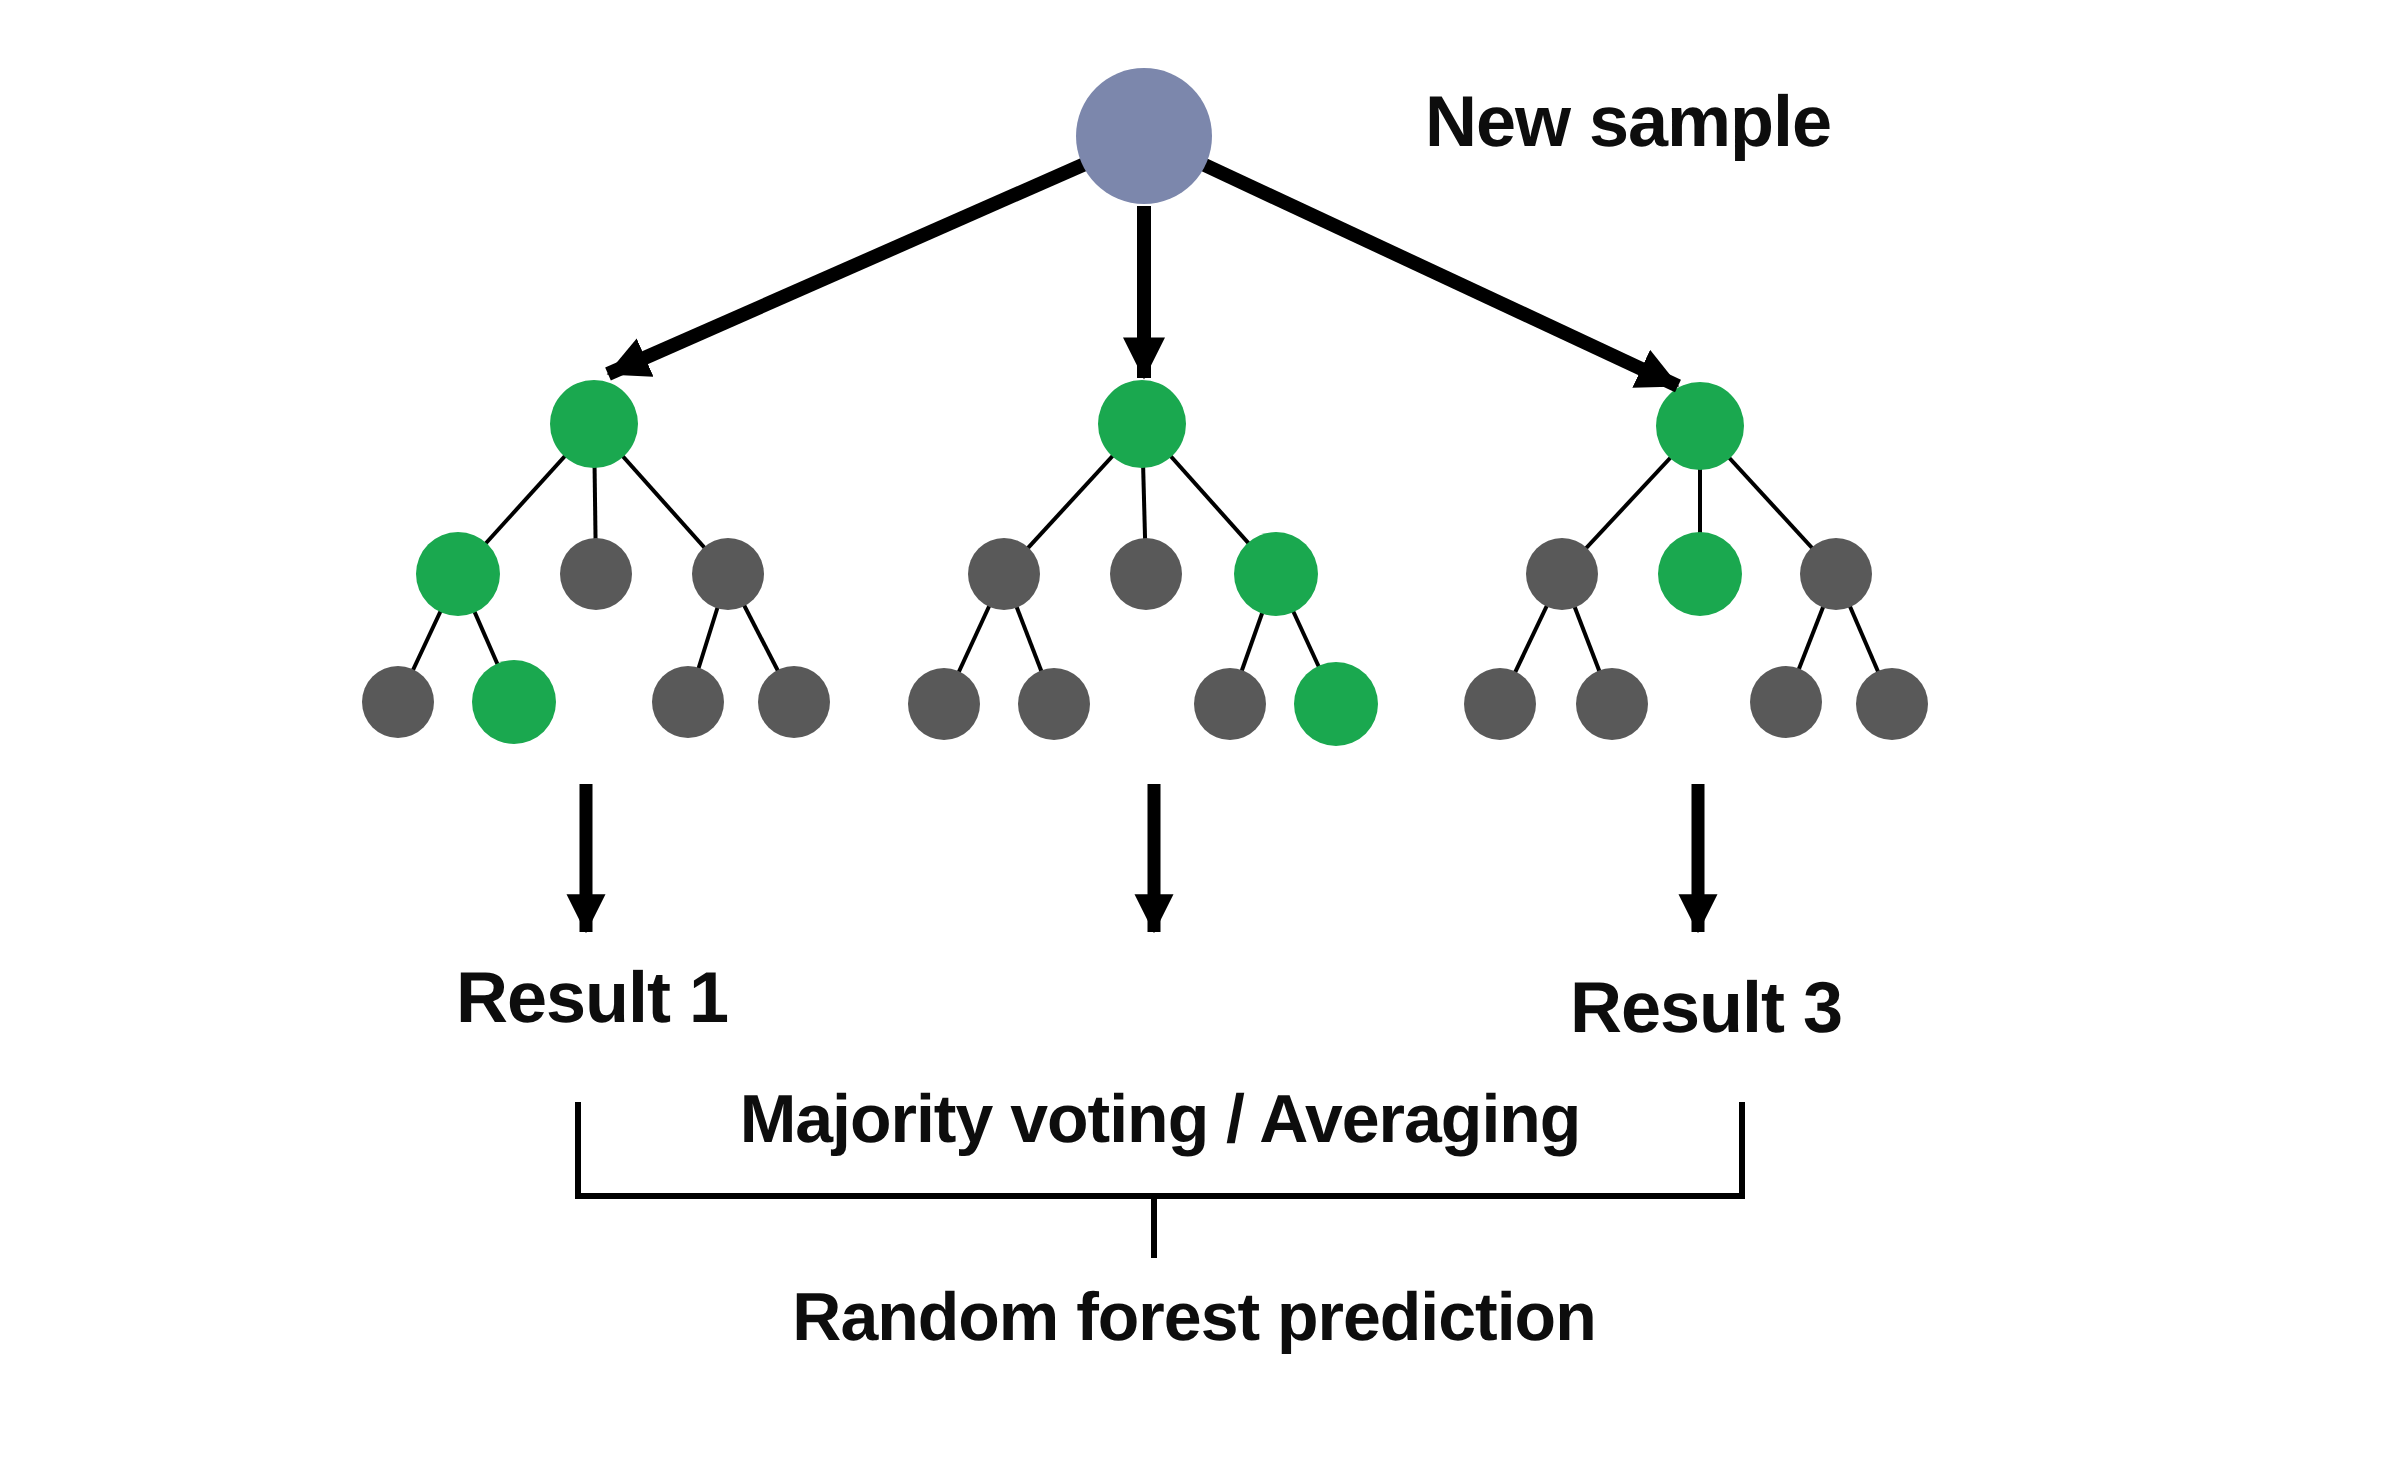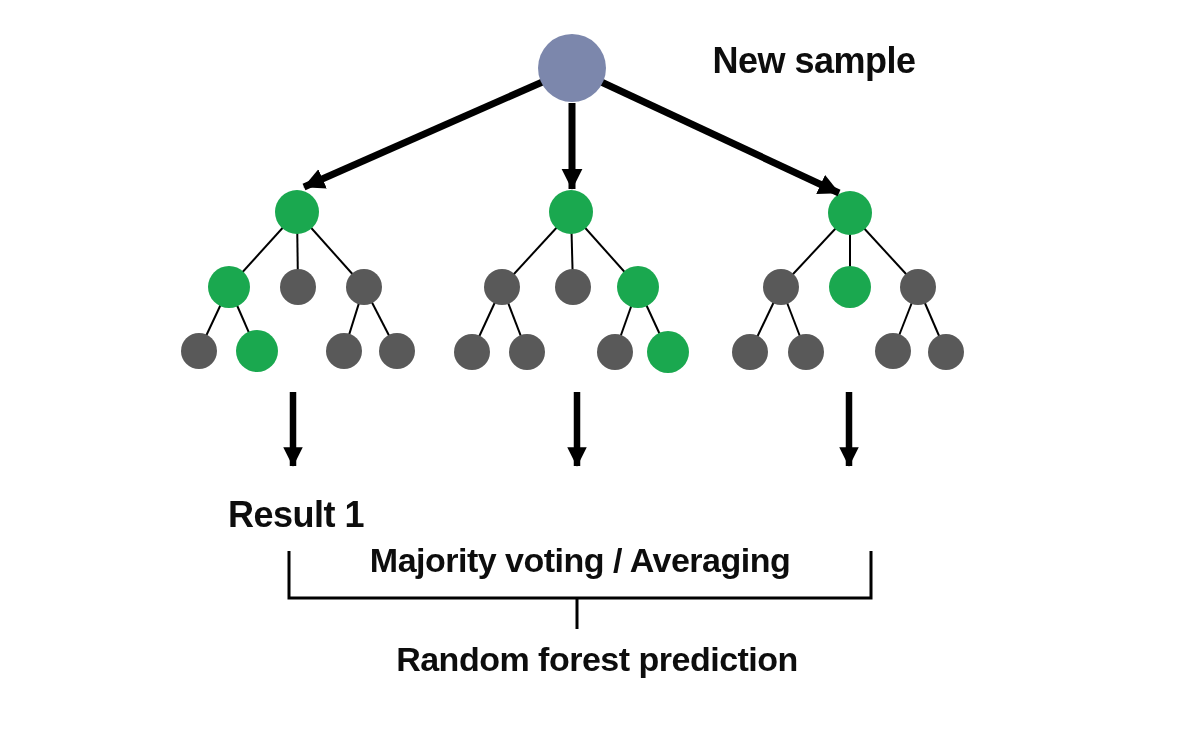--- a/index.html
+++ b/index.html
@@ -87,21 +87,22 @@
         <line x1="293" y1="392" x2="293" y2="466" stroke="#000000" stroke-width="6.5" marker-end="url(#arrowhead)"></line>
         <line x1="577" y1="392" x2="577" y2="466" stroke="#000000" stroke-width="6.5" marker-end="url(#arrowhead)"></line>
         <line x1="849" y1="392" x2="849" y2="466" stroke="#000000" stroke-width="6.5" marker-end="url(#arrowhead)"></line>
         <path d="M 289 551 L 289 598 L 871 598 L 871 551" fill="none" stroke="#000000" stroke-width="3"></path>
         <line x1="577" y1="598" x2="577" y2="629" stroke="#000000" stroke-width="3"></line>
       </g>
   </svg>
 
   <div class="lbl" style="left:814px; top:61px;">New sample</div>
 
-  <div class="lbl" style="left:296px; top:499px;margin-top:16px;">Result 1</div>
+  <div class="lbl" style="left:296px; top:499px;">Result 1</div>
 
 
+  <div class="lbl" style="left:853px; top:504px;">Result 3</div>
 
   <div class="lbl" style="left:580px; top:560px; font-size:34px;">Majority voting / Averaging</div>
 
   <div class="lbl" style="left:597px; top:659px; font-size:34px;">Random forest prediction</div>
 
 </div>
 
 </body></html>

